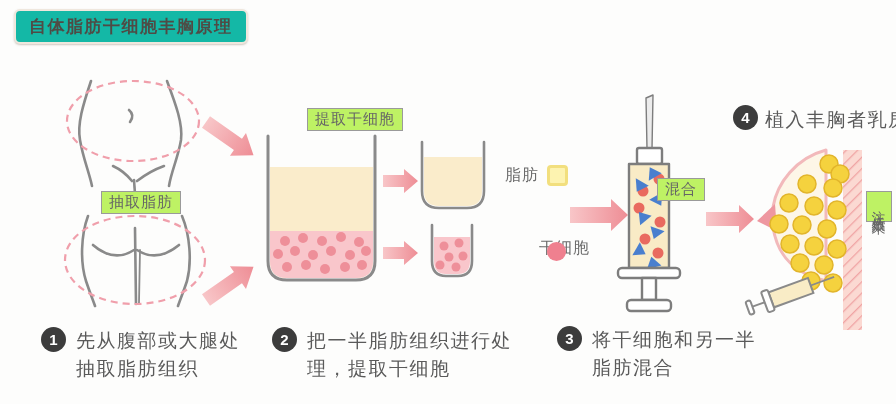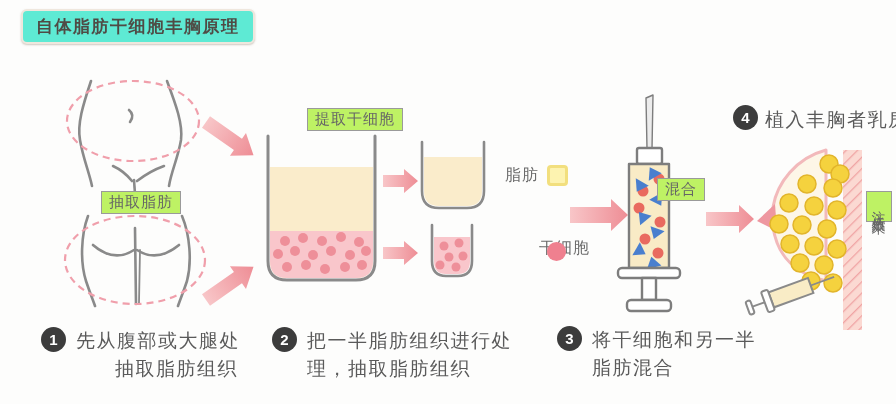--- a/index.html
+++ b/index.html
@@ -6,26 +6,25 @@
   body{
     width:896px;height:404px;position:relative;overflow:hidden;
     background:#fdfdfc;
     font-family:"Liberation Sans","DejaVu Sans",sans-serif;
   }
   .stage-svg{position:absolute;left:0;top:0;width:896px;height:404px;}
   .abs{position:absolute;}
 
   .title-badge{
     left:14px;top:9px;
-    background:#5eead4;color:#4f4b45;
+    background:#14b8a6;color:#4f4b45;
     font-size:17px;font-weight:bold;letter-spacing:1.5px;
     padding:4px 13px;border-radius:6px;
     border:2px solid #efe7dd;
     box-shadow:0 1px 2px rgba(120,100,80,.35);
-    margin-left:7px;
   }
 
   .tag-box{
     background:#bef264;border:1.5px solid #9a9a9a;color:#666;
     font-size:15px;letter-spacing:1px;
     padding:1px 7px;white-space:nowrap;
   }
   .tag-extract-fat{left:101px;top:191px;}
   .tag-extract-stem{left:307px;top:108px;}
   .tag-mix{left:657px;top:178px;}
@@ -48,21 +47,21 @@
   }
 
   .step-num{
     width:25px;height:25px;border-radius:50%;
     background:#3c3c3c;color:#fff;
     font-size:15px;font-weight:bold;
     display:flex;align-items:center;justify-content:center;
   }
   .step-text{color:#5a5a5a;font-size:19px;letter-spacing:1.5px;white-space:nowrap;}
 
-  .n1{left:41px;top:327px;}   .s1a{left:76px;top:328px;}  .s1b{left:76px;top:356px;margin-left:39px;}
+  .n1{left:41px;top:327px;}   .s1a{left:76px;top:328px;}  .s1b{left:76px;top:356px;}
   .n2{left:272px;top:327px;}  .s2a{left:307px;top:328px;text-align:right;} .s2b{left:307px;top:356px;}
   .n3{left:557px;top:326px;}  .s3a{left:592px;top:327px;} .s3b{left:592px;top:355px;}
   .n4{left:733px;top:105px;}  .s4a{left:765px;top:107px;}
 </style>
 </head>
 <body>
 
 <svg class="stage-svg" viewBox="0 0 896 404">
   <defs>
     <linearGradient id="pg" x1="0" y1="0" x2="1" y2="0">
@@ -220,20 +219,20 @@
 <div class="abs legend-fat-swatch"></div>
 <div class="abs legend-label legend-stem-label">干细胞</div>
 <div class="abs legend-stem-swatch"></div>
 
 <div class="abs step-num n1">1</div>
 <div class="abs step-text s1a">先从腹部或大腿处</div>
 <div class="abs step-text s1b">抽取脂肪组织</div>
 
 <div class="abs step-num n2">2</div>
 <div class="abs step-text s2a">把一半脂肪组织进行处</div>
-<div class="abs step-text s2b">理，抽取脂肪组织</div>
+<div class="abs step-text s2b">理，提取干细胞</div>
 
 <div class="abs step-num n3">3</div>
 <div class="abs step-text s3a">将干细胞和另一半</div>
 <div class="abs step-text s3b">脂肪混合</div>
 
 <div class="abs step-num n4">4</div>
 <div class="abs step-text s4a">植入丰胸者乳房</div>
 
 </body></html>

